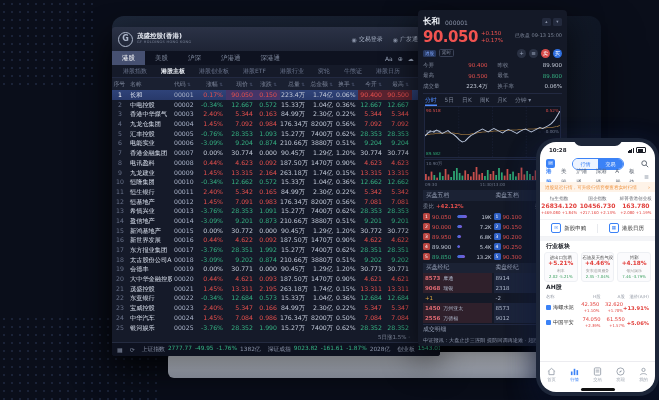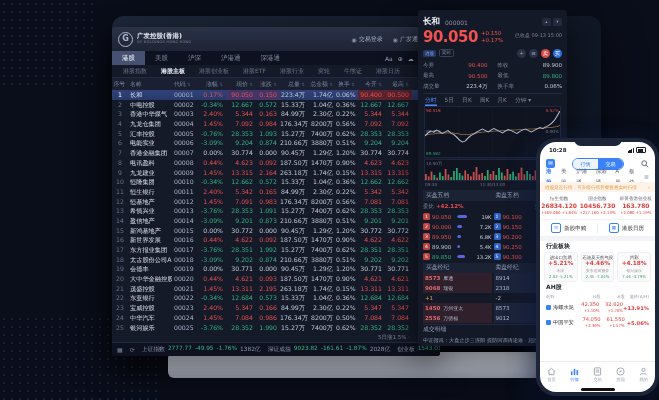--- a/index.html
+++ b/index.html
@@ -210,21 +210,21 @@
 <div id="stage">
   <div class="dots" style="left:0;top:0;width:95px;height:85px;"></div>
   <div class="dots" style="left:0;top:315px;width:160px;height:85px;"></div>
   <div id="backdrop"></div>
   <div id="band"></div>
 
   <div id="main-window">
     <div class="logo-bar">
       <div class="logo-mark">G</div>
       <div class="logo-text">
-        <span class="logo-title">广发控股(香港)</span>
+        <span class="logo-title">茂盛控股(香港)</span>
         <span class="logo-sub">GF HOLDINGS HONG KONG</span>
       </div>
       <div class="login-area">
         <div class="login-btn">
           <span class="person-glyph">◉</span>
           <span>交易登录</span>
         </div>
         <div class="login-btn">
           <span class="person-glyph">◉</span>
           <span>广发通登录</span>

